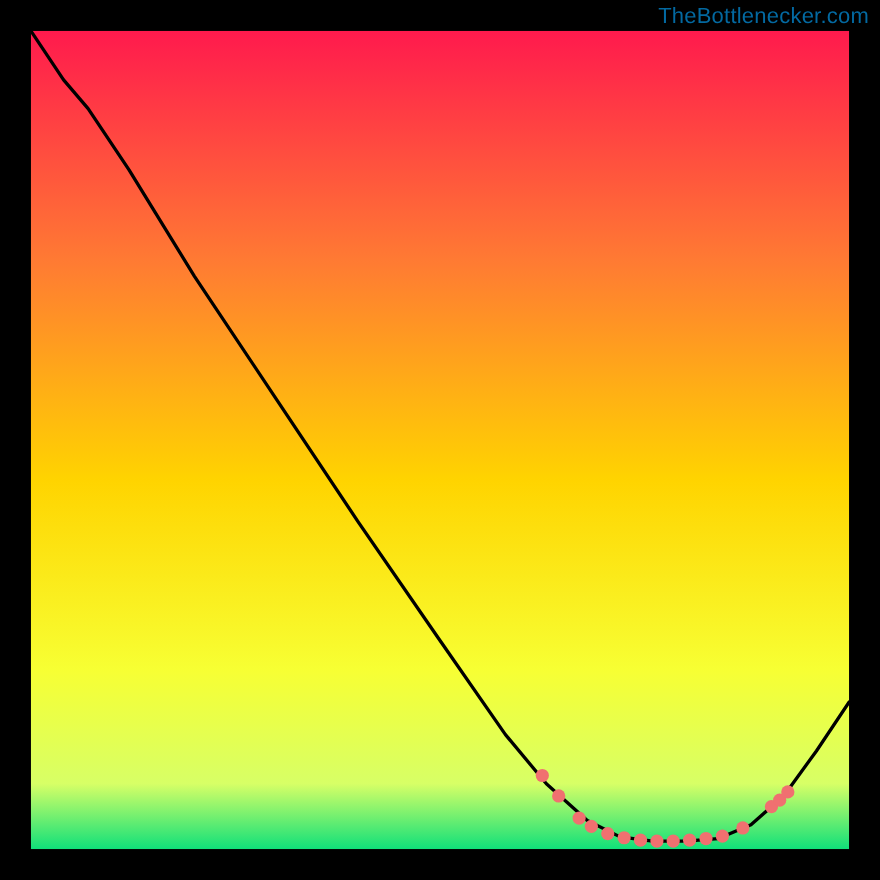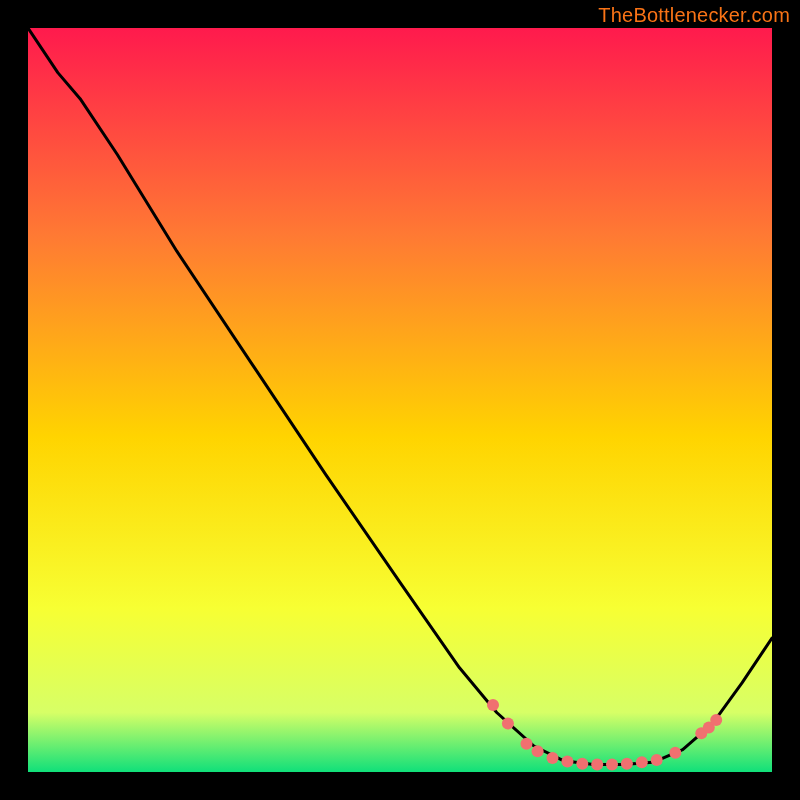--- a/index.html
+++ b/index.html
@@ -23,21 +23,21 @@
     position: absolute;
     left: 28px;
     top: 28px;
     width: 744px;
     height: 744px;
   }
   .watermark {
     position: absolute;
     top: 4px;
     right: 10px;
-    color: #f97316;
+    color: #0369a1;
     font-size: 20px;
     font-weight: 500;
     letter-spacing: 0.2px;
     user-select: none;
   }
 </style>
 </head>
 <body>
 
 <div class="frame"></div>

